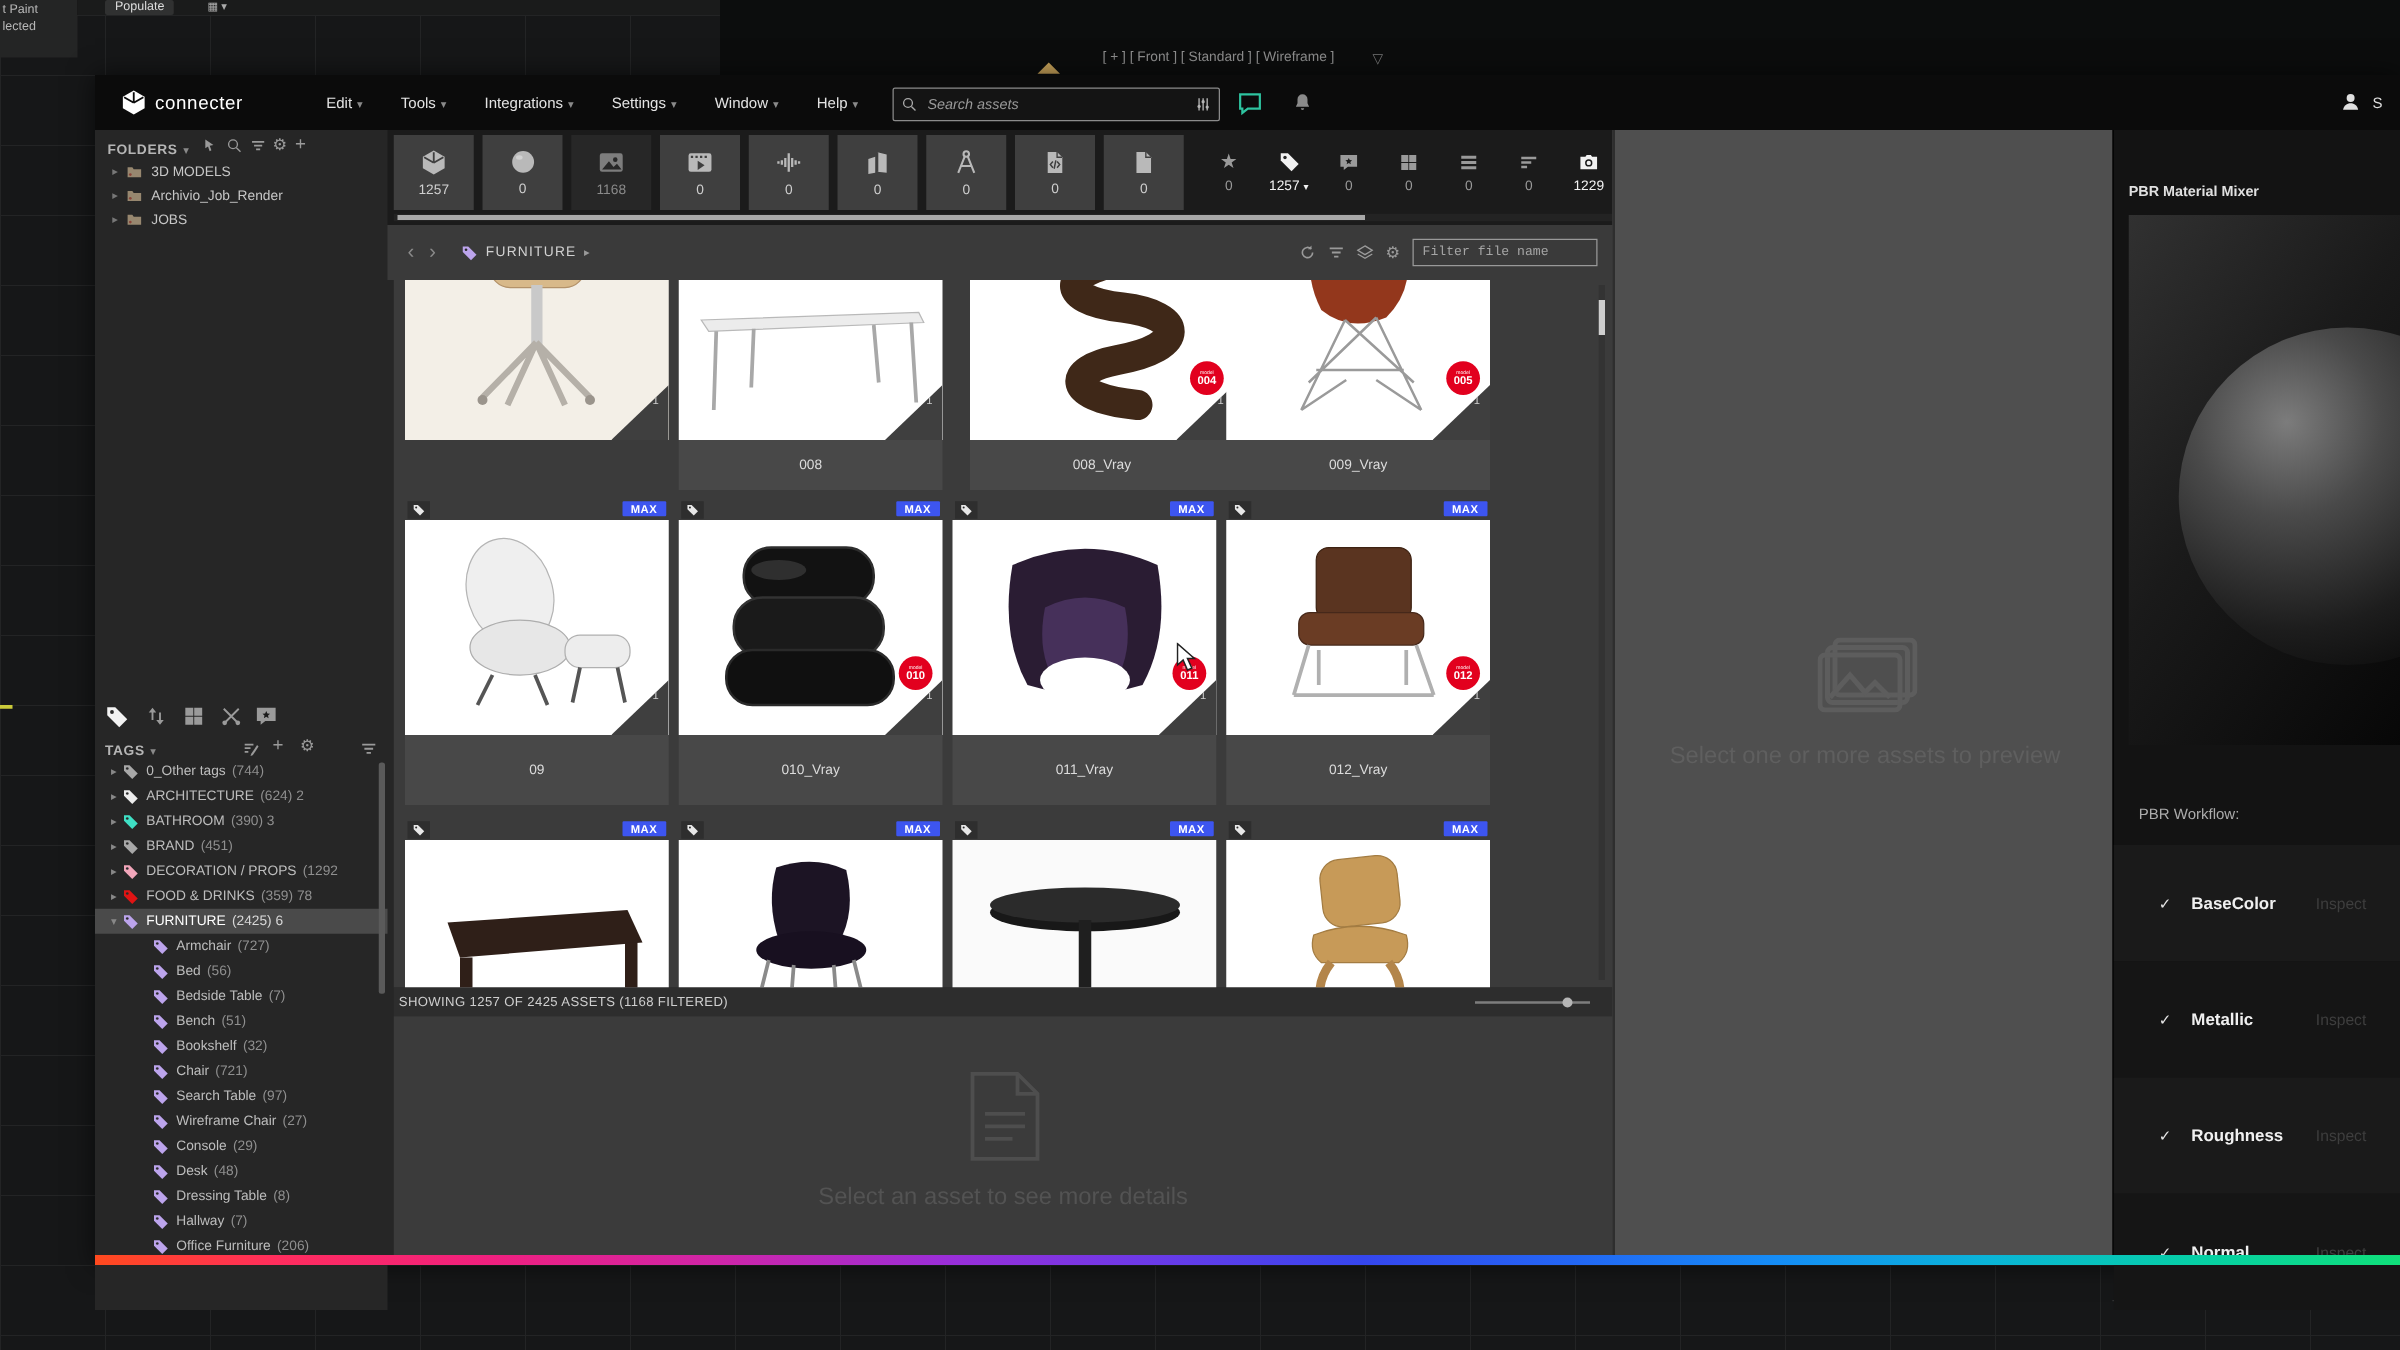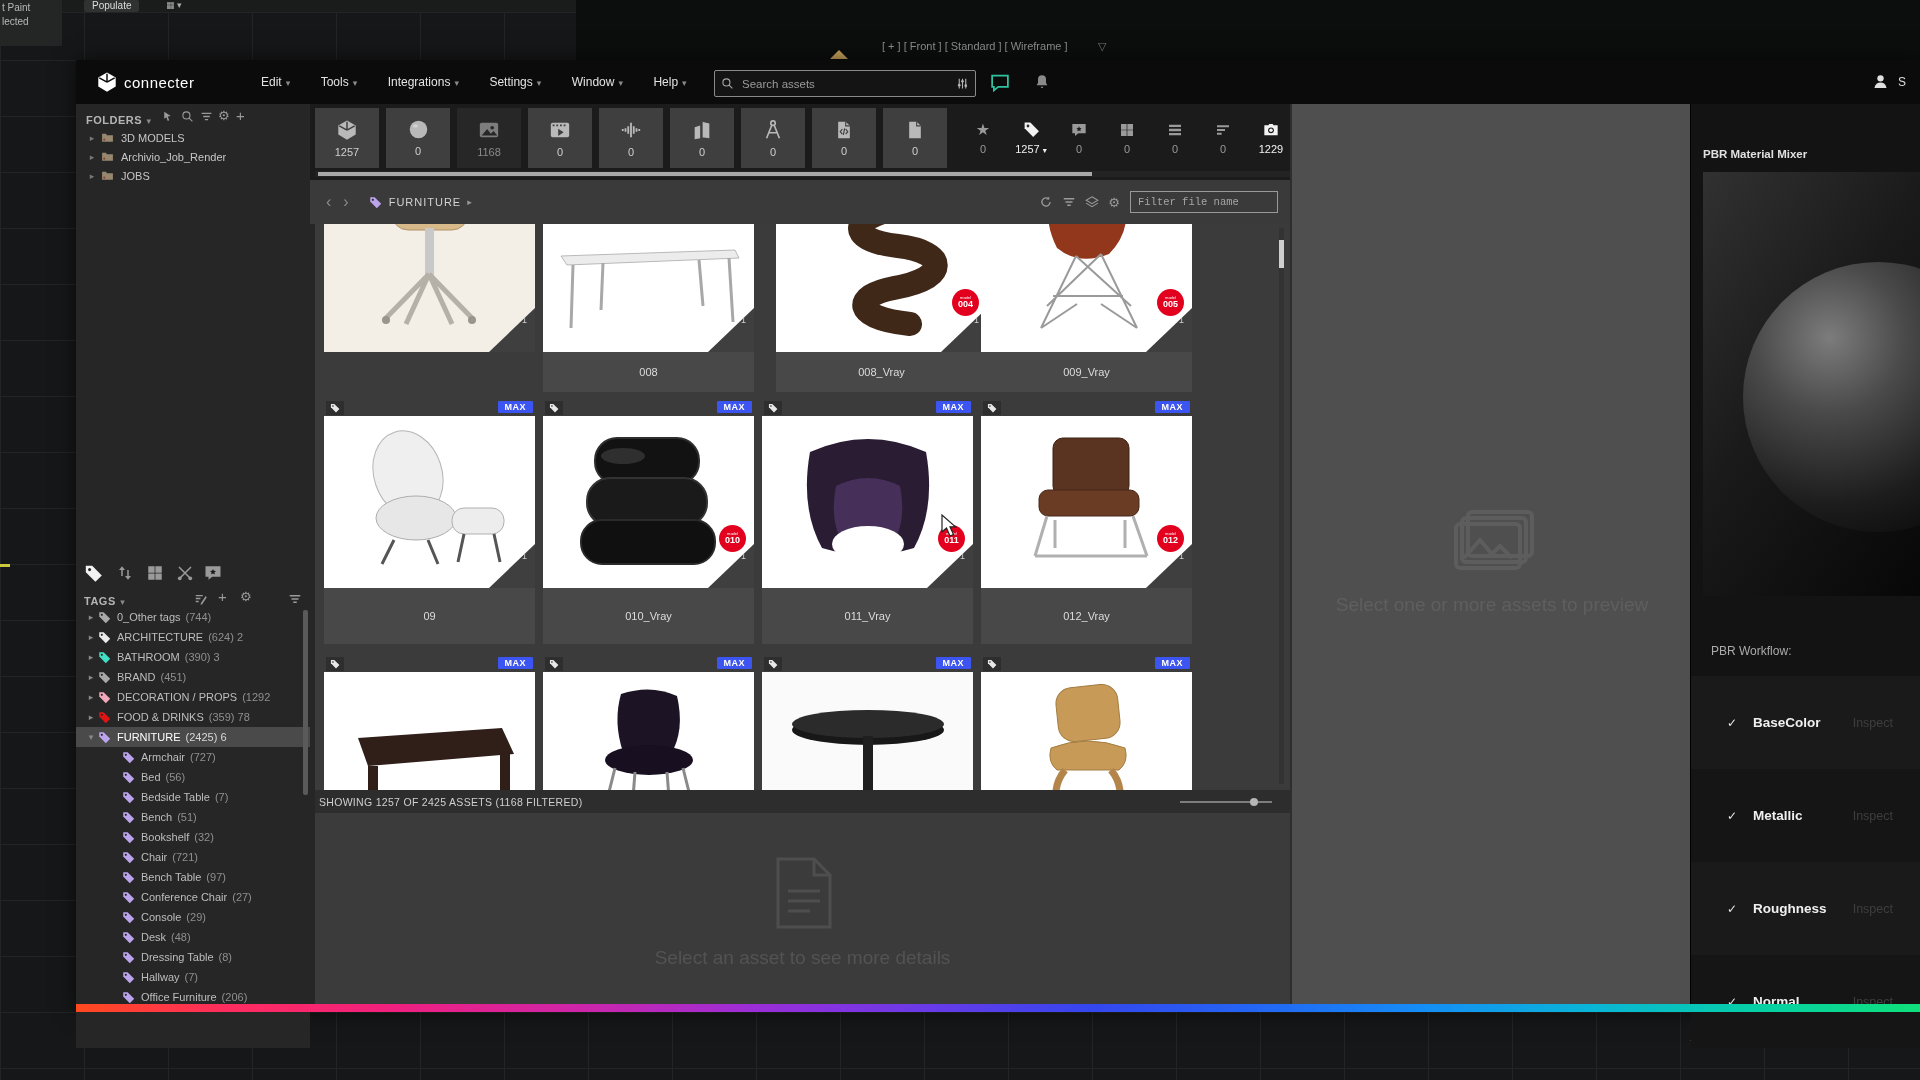--- a/index.html
+++ b/index.html
@@ -10,21 +10,21 @@
     background-image:linear-gradient(#232425 1px,transparent 1px),linear-gradient(90deg,#232425 1px,transparent 1px);
     background-size:84px 56px;}
   svg{display:block;}
   .ic{color:#9a9a9a;}
   
   #win{left:76px;top:60px;width:1844px;height:952px;background:#262626;box-shadow:0 0 20px rgba(0,0,0,.6);}
   #menubar{left:0;top:0;width:1844px;height:44px;background:#0b0b0b;}
   .menu-item{font-size:12px;color:#e3e3e3;padding:0 13px;line-height:44px;display:inline-block;}
   .menu-item .car{color:#8a8a8a;font-size:9px;margin-left:4px;}
   #searchbox{left:638px;top:10px;width:248px;height:25px;background:#141414;border:1px solid #8a8a8a;border-radius:2px;display:flex;align-items:center;padding:0 6px;gap:6px;}
-  #searchbox input{flex:1;background:transparent;border:none;outline:none;color:#ddd;font-size:11.5px;font-family:inherit;}
+  #searchbox input{flex:1;background:transparent;border:none;outline:none;color:#ddd;font-size:11.5px;font-family:inherit;font-style:italic;}
   #searchbox input::placeholder{color:#9a9a9a;}
   
   #sidebar{left:0;top:44px;width:234px;height:944px;background:#262626;}
   .panel-title{font-size:11px;font-weight:bold;color:#b5b5b5;letter-spacing:.5px;}
   .frow{height:19px;display:flex;align-items:center;font-size:11px;color:#c6c6c6;}
   .frow .car{color:#777;font-size:9px;width:12px;text-align:center;}
   .trow{height:20px;display:flex;align-items:center;font-size:11px;color:#bdbdbd;padding-left:8px;}
   .trow .car{color:#888;font-size:9px;width:14px;text-align:center;}
   .trow.child{padding-left:46px;}
   .trow .tlabel{margin-left:6px;white-space:nowrap;}
@@ -431,28 +431,28 @@
           <svg class="c-purple" width="13" height="13">
             <use href="#i-tag"></use>
           </svg>
           <span class="tlabel">Chair</span>
           <span class="tcount">(721)</span>
         </div>
       <div class="trow child">
           <svg class="c-purple" width="13" height="13">
             <use href="#i-tag"></use>
           </svg>
-          <span class="tlabel">Bench Table</span>
+          <span class="tlabel">Search Table</span>
           <span class="tcount">(97)</span>
         </div>
       <div class="trow child">
           <svg class="c-purple" width="13" height="13">
             <use href="#i-tag"></use>
           </svg>
-          <span class="tlabel">Conference Chair</span>
+          <span class="tlabel">Wireframe Chair</span>
           <span class="tcount">(27)</span>
         </div>
       <div class="trow child">
           <svg class="c-purple" width="13" height="13">
             <use href="#i-tag"></use>
           </svg>
           <span class="tlabel">Console</span>
           <span class="tcount">(29)</span>
         </div>
       <div class="trow child">

